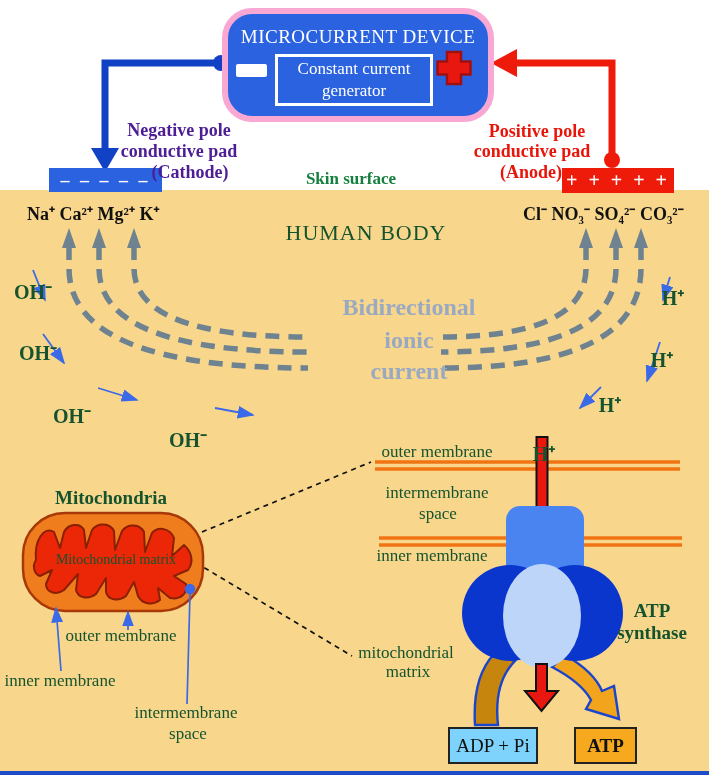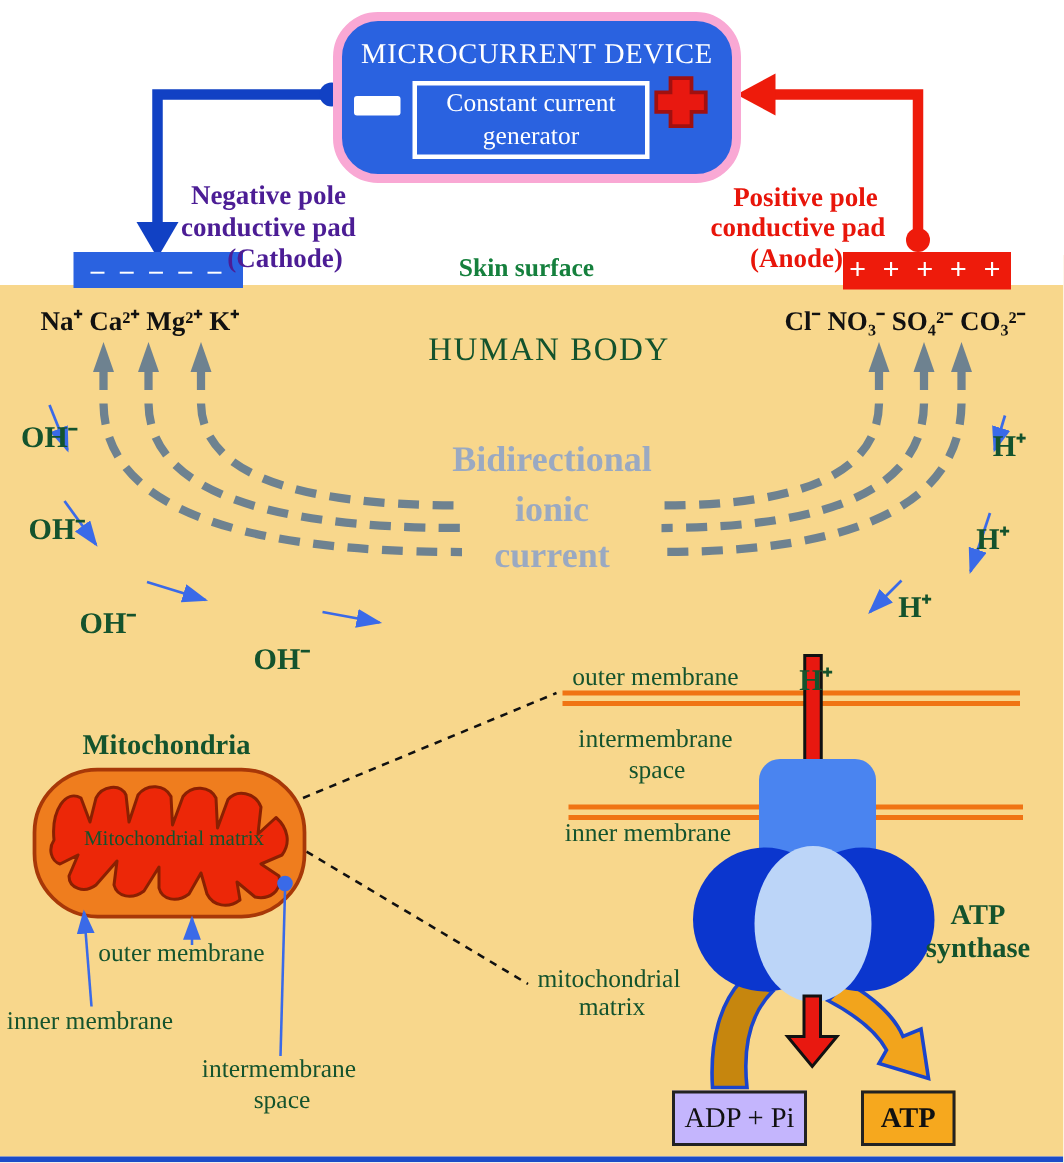--- a/index.html
+++ b/index.html
@@ -4,21 +4,21 @@
 <style>
   html,body{margin:0;padding:0;background:#fff;}
   #stage{position:relative;width:709px;height:775px;background:#ffffff;
          font-family:"Liberation Serif",serif;overflow:hidden;}
   .tan{position:absolute;left:0;top:190px;width:709px;height:581px;background:#F8D78C;}
   #art{position:absolute;left:0;top:0;}
   .ctr{position:absolute;transform:translate(-50%,-50%);white-space:nowrap;line-height:1.08;color:#14532d;}
   .blue{color:#4c1d95;font-weight:bold;font-size:18px;}
   .redtx{color:#E8150A;font-weight:bold;font-size:18px;}
   .gray{color:#15803d;font-weight:bold;font-size:17px;}
-  .cur{color:#9AA9C2;font-weight:bold;font-size:24px;}
+  .cur{color:#9AA9C2;font-weight:bold;font-size:24px;margin-left:41px;}
   .ion{font-weight:bold;font-size:18px;position:absolute;white-space:nowrap;color:#111;}
   .ohh{font-weight:bold;font-size:20px;margin-top:36px;}
   .mem{font-size:17px;}
   .tiny{font-size:14px;}
   .b19{font-weight:bold;font-size:19px;}
   .hb{font-size:22px;letter-spacing:1px;}
   
   #device{position:absolute;left:222px;top:8px;width:260px;height:102px;background:#2A62E0;
           border:6px solid #f9a8d4;border-radius:30px;}
   .dev-title{position:absolute;left:0;top:12px;width:100%;text-align:center;color:#fff;
@@ -29,21 +29,21 @@
   .minus{position:absolute;left:8px;top:50px;width:31px;height:13px;background:#fff;border-radius:2px;}
   .plus{position:absolute;left:206px;top:34px;}
   
   .padB{position:absolute;left:49px;top:168px;width:113px;height:24px;background:#2A62E0;color:#fff;
         display:flex;align-items:center;justify-content:center;font-weight:bold;font-size:18px;letter-spacing:3px;}
   .padR{position:absolute;left:562px;top:168px;width:112px;height:25px;background:#EE1B0B;color:#fff;
         display:flex;align-items:center;justify-content:center;font-weight:bold;font-size:20px;letter-spacing:3px;}
   
   .box{position:absolute;top:727px;height:33px;border:2px solid #222;display:flex;align-items:center;
        justify-content:center;font-size:19px;color:#111;}
-  .adp{left:448px;width:86px;background:#c4b5fd;justify-content:center;}
+  .adp{left:448px;width:86px;background:#7dd3fc;justify-content:center;}
   .atpb{left:574px;width:59px;background:#F6A81E;font-weight:bold;}
 </style>
 </head>
 <body>
 
 <div id="stage">
 
   <div class="tan"></div>
 
   <svg id="art" width="709" height="775" viewBox="0 0 709 775">

